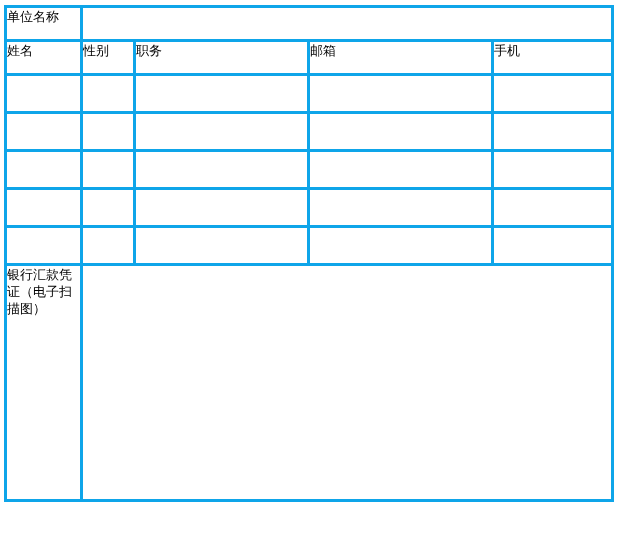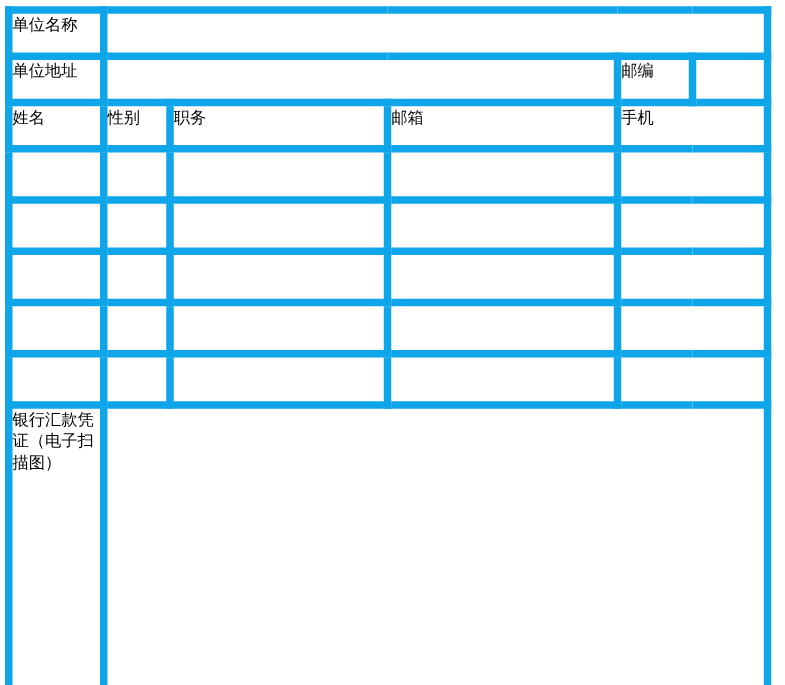--- a/index.html
+++ b/index.html
@@ -19,21 +19,21 @@
     left: 4px;
     top: 5px;
     width: 609px;
   }
   table.reg-table {
     border-collapse: collapse;
     width: 609px;
     table-layout: fixed;
   }
   table.reg-table td {
-    border: 6px solid #0ea5e9;
+    border: 3px solid #0ea5e9;
     padding: 0;
     font-size: 13px;
     line-height: 17px;
     vertical-align: top;
     font-family: Liberation Sans, sans-serif;
   }
   td.lbl {
     padding: 5px 4px 5px 5px;
     font-size: 13px;
     white-space: nowrap;
@@ -72,26 +72,20 @@
       <col class="col2">
       <col class="col3">
       <col class="col4">
       <col class="col5">
       <col class="col6">
     </colgroup>
     <tbody>
       <tr class="r-unit">
         <td class="lbl">单位名称</td>
         <td class="blank" colspan="5"></td>
-      </tr>
-      <tr class="r-addr">
-        <td class="lbl">单位地址</td>
-        <td class="blank" colspan="3"></td>
-        <td class="lbl">邮编</td>
-        <td class="blank"></td>
       </tr>
       <tr class="r-head">
         <td class="lbl">姓名</td>
         <td class="lbl">性别</td>
         <td class="lbl">职务</td>
         <td class="lbl">邮箱</td>
         <td class="lbl" colspan="2">手机</td>
       </tr>
 
       <tr class="r-person">

